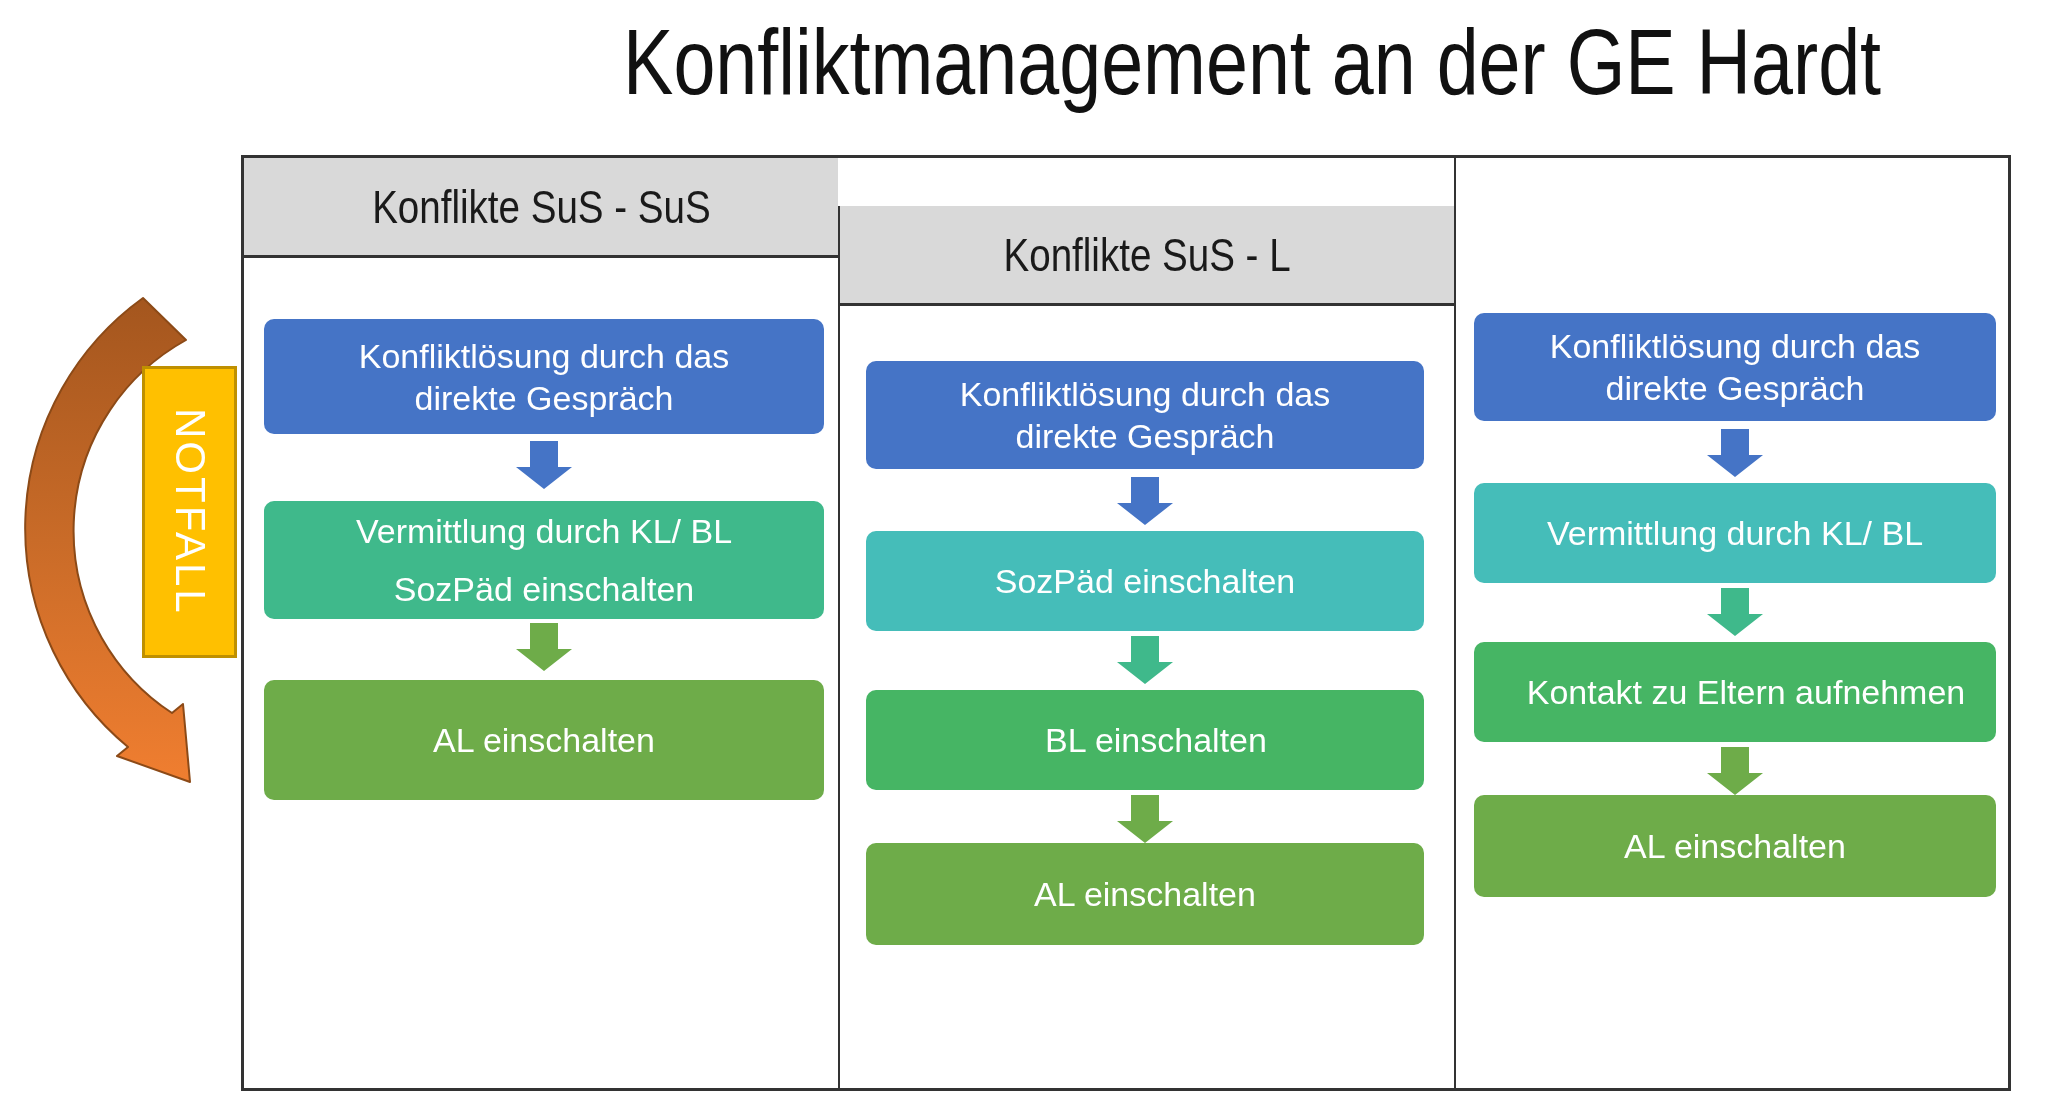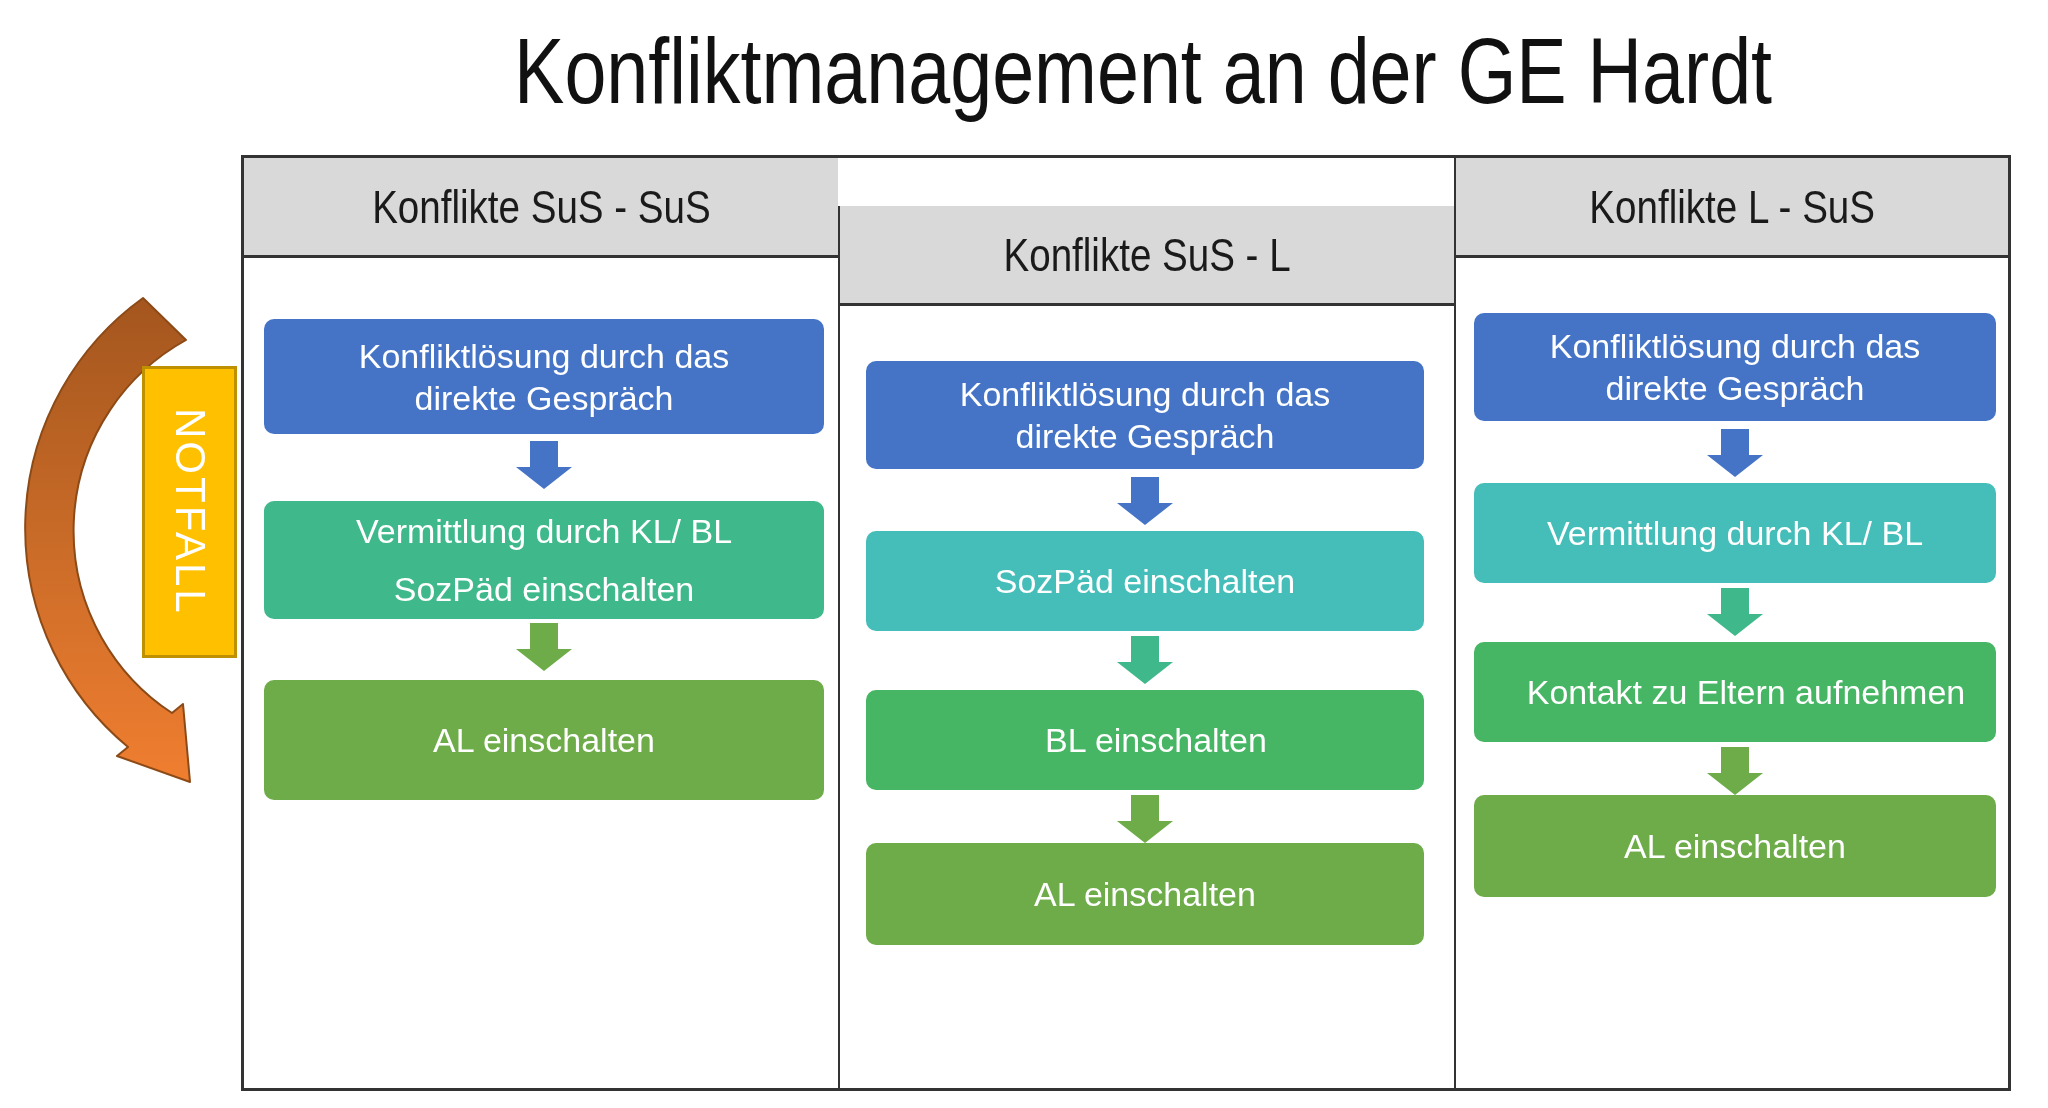--- a/index.html
+++ b/index.html
@@ -4,22 +4,22 @@
 <style>
   html,body{margin:0;padding:0;background:#fff;}
   .stage{
     position:relative;width:2048px;height:1108px;overflow:hidden;background:#fff;
     font-family:"Liberation Sans","DejaVu Sans",sans-serif;
   }
   .cond{display:inline-block;transform:scaleX(0.82);transform-origin:50% 50%;white-space:nowrap;}
 
   
   .title{
-    position:absolute;left:241px;width:1770px;top:4px;margin:17px;
-    text-align:center;font-size:92px;font-weight:500;color:#111;line-height:1.1;
+    position:absolute;left:241px;width:1770px;top:4px;margin:8px;
+    text-align:right;font-size:92px;font-weight:500;color:#111;line-height:1.1;
   }
 
   
   .table{
     position:absolute;left:241px;top:155px;width:1770px;height:936px;
     border:3px solid var(--table-border);display:flex;box-sizing:border-box;
   }
   .col{position:relative;box-sizing:border-box;}
   .col.c1{width:594px;}
   .col.c2{width:616px;border-left:2px solid var(--table-border);margin-top:48px;}
@@ -166,23 +166,20 @@
               <polygon class="arrow-apple" points="14,0 42,0 42,26 56,26 28,48 0,26 14,26"></polygon>
             </svg>
         </div>
         <div class="box fill-apple b4">
           <span>AL einschalten</span>
         </div>
       </div>
     </div>
 
     <div class="col c3">
-      <div class="hdr">
-          <span class="cond">Konflikte L - SuS</span>
-        </div>
       <div class="colbody">
         <div class="box fill-blue b1">
           <span>Konfliktlösung durch das</span>
           <span>direkte Gespräch</span>
         </div>
         <div class="arr a1">
           <svg width="56" height="48" viewBox="0 0 56 48">
               <polygon class="arrow-blue" points="14,0 42,0 42,26 56,26 28,48 0,26 14,26"></polygon>
             </svg>
         </div>

